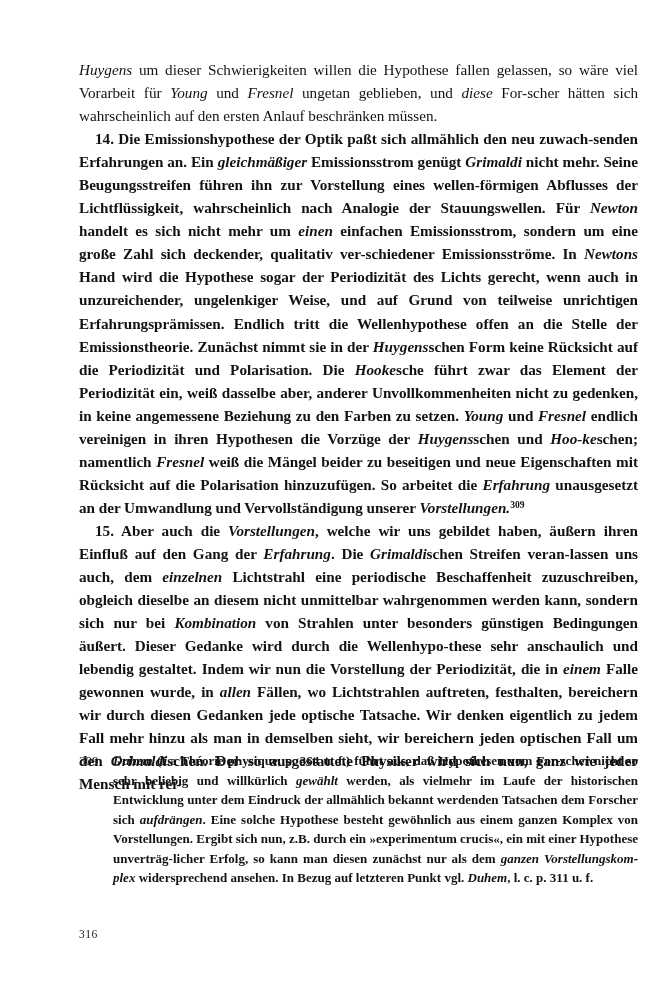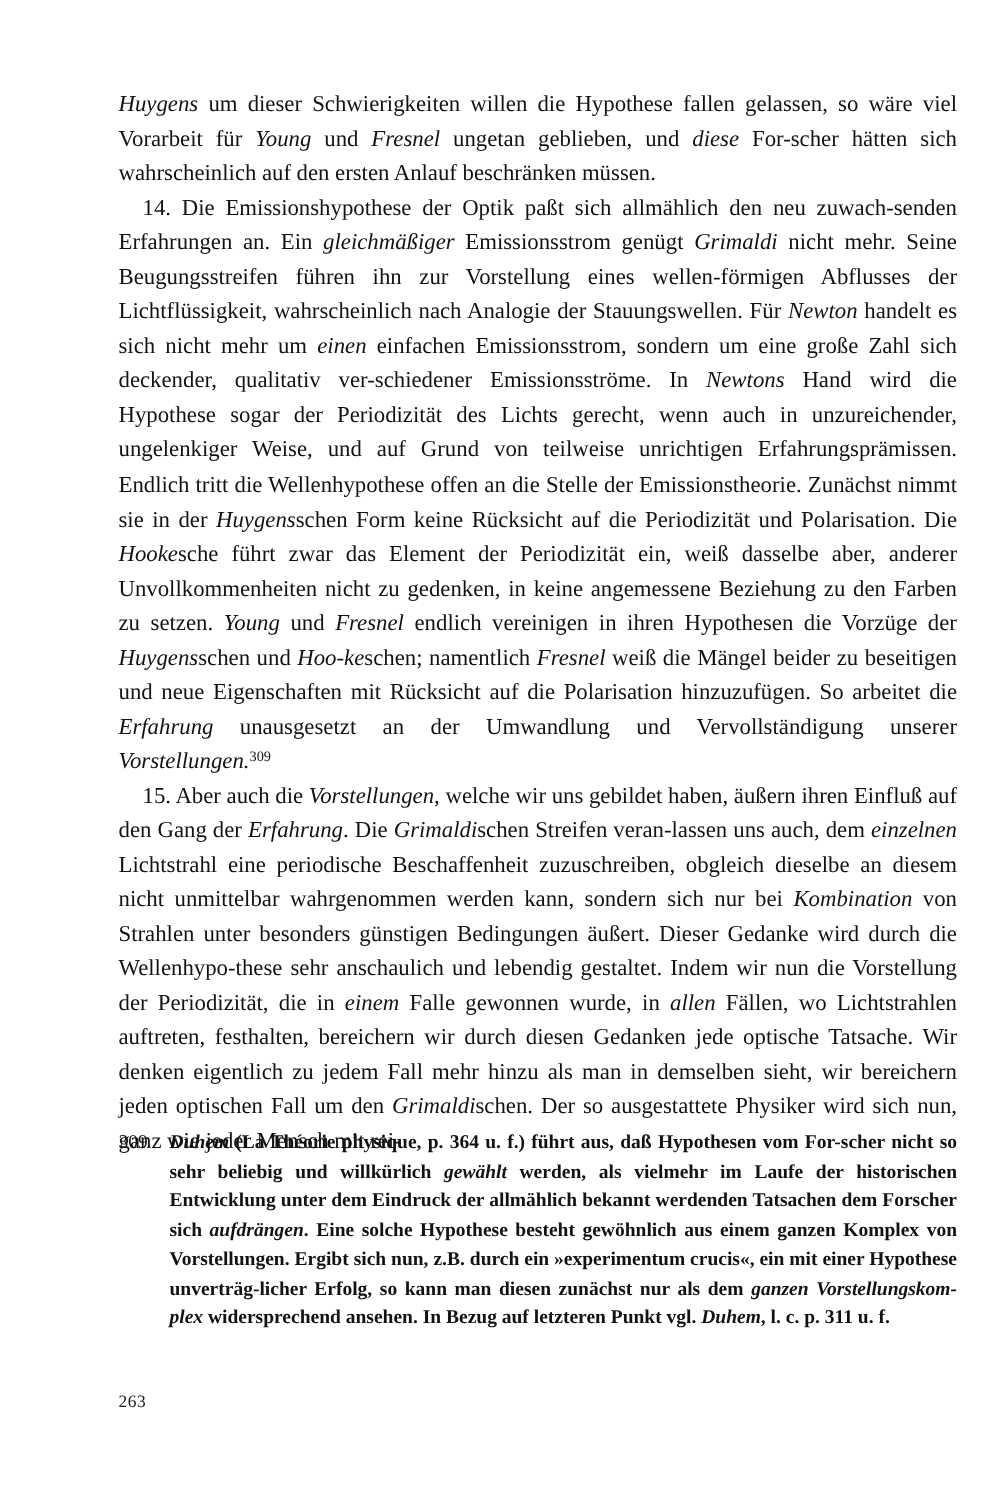--- a/index.html
+++ b/index.html
@@ -33,20 +33,21 @@
     text-justify: inter-word;
     hyphens: manual;
     -webkit-hyphens: manual;
     word-spacing: -0.1px;
   }
   .body-par.indent {
     text-indent: 16px;
   }
   .body-par + .body-par {
     margin-top: 0;
+    font-weight: bold;
   }
   i, .it {
     font-style: italic;
   }
   sup.fnref {
     font-size: 0.63em;
     line-height: 0;
     vertical-align: 0.52em;
     font-style: normal;
   }
@@ -101,15 +102,15 @@
     <p class="body-par indent"><span>15. Aber auch die </span><i>Vorstellungen</i><span>, welche wir uns gebildet haben, äußern ihren Einfluß auf den Gang der </span><i>Erfahrung</i><span>. Die </span><i>Grimaldi</i><span>schen Streifen veran-lassen uns auch, dem </span><i>einzelnen</i><span> Lichtstrahl eine periodische Beschaffenheit zuzuschreiben, obgleich dieselbe an diesem nicht unmittelbar wahrgenommen werden kann, sondern sich nur bei </span><i>Kombination</i><span> von Strahlen unter besonders günstigen Bedingungen äußert. Dieser Gedanke wird durch die Wellenhypo-these sehr anschaulich und lebendig gestaltet. Indem wir nun die Vorstellung der Periodizität, die in </span><i>einem</i><span> Falle gewonnen wurde, in </span><i>allen</i><span> Fällen, wo Lichtstrahlen auftreten, festhalten, bereichern wir durch diesen Gedanken jede optische Tatsache. Wir denken eigentlich zu jedem Fall mehr hinzu als man in demselben sieht, wir bereichern jeden optischen Fall um den </span><i>Grimaldi</i><span>schen. Der so ausgestattete Physiker wird sich nun, ganz wie jeder Mensch mit rei-</span></p>
   </div>
 
   <div class="footnote">
     <div class="fn-item">
       <span class="fn-num">309</span>
       <span class="fn-text"><i>Duhem</i><span> (La Théorie physique, p. 364 u. f.) führt aus, daß Hypothesen vom For-scher nicht so sehr beliebig und willkürlich </span><i>gewählt</i><span> werden, als vielmehr im Laufe der historischen Entwicklung unter dem Eindruck der allmählich bekannt werdenden Tatsachen dem Forscher sich </span><i>aufdrängen</i><span>. Eine solche Hypothese besteht gewöhnlich aus einem ganzen Komplex von Vorstellungen. Ergibt sich nun, z.B. durch ein »experimentum crucis«, ein mit einer Hypothese unverträg-licher Erfolg, so kann man diesen zunächst nur als dem </span><i>ganzen Vorstellungskom-plex</i><span> widersprechend ansehen. In Bezug auf letzteren Punkt vgl. </span><i>Duhem</i><span>, l. c. p. 311 u. f.</span></span>
     </div>
   </div>
 
-  <div class="folio">263</div>
+  <div class="folio">316</div>
 
 </div>
 
 </body></html>

